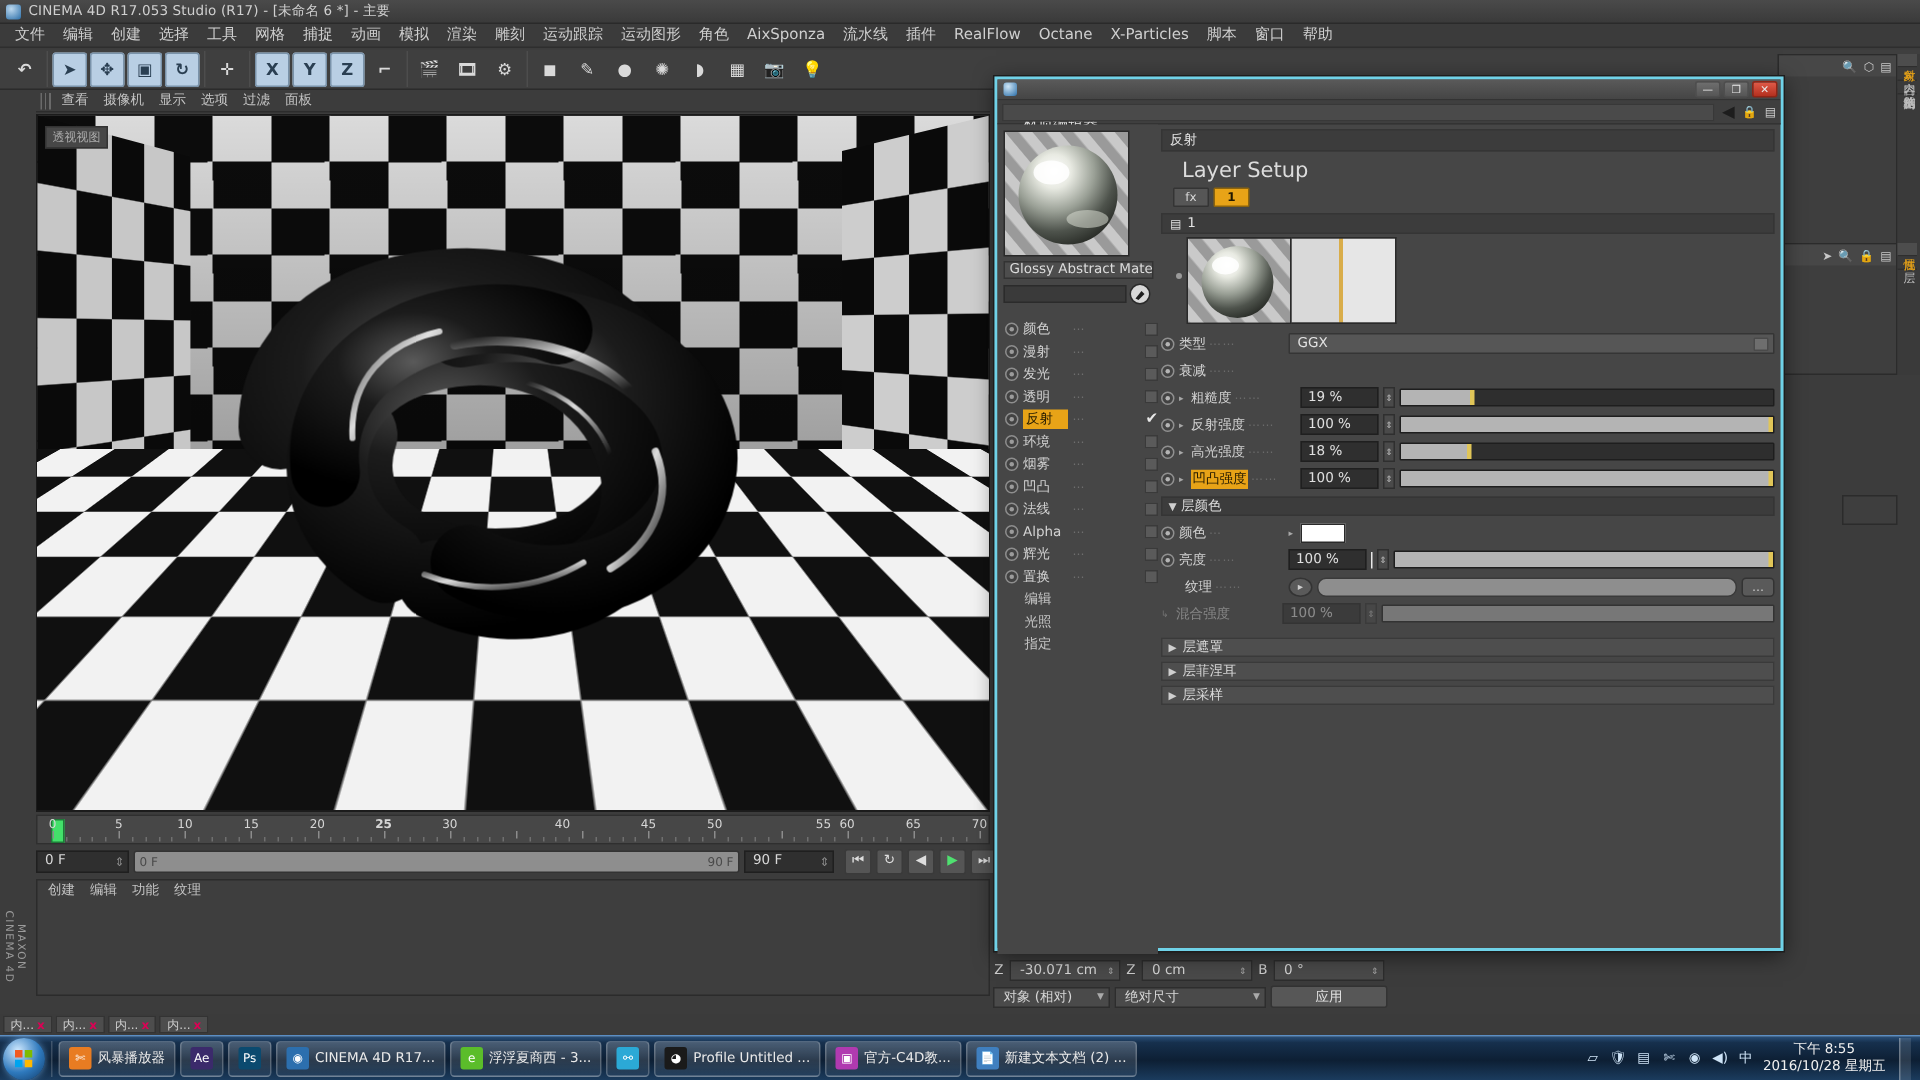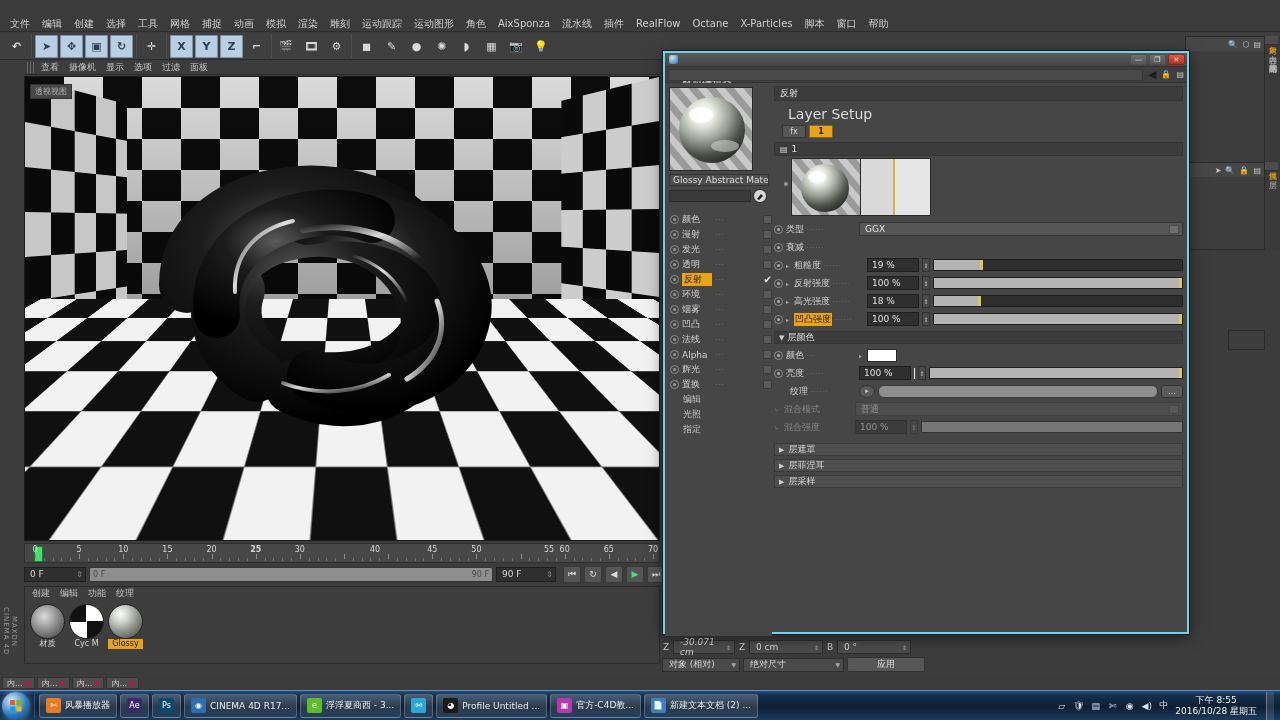--- a/index.html
+++ b/index.html
@@ -357,20 +357,24 @@
               font-size:9px; color:#cfe4f7;}
   .clock { text-align:center; font-size:9px; color:#f0f0f0; line-height:11px; padding-right:4px;}
   .showdesk { width:8px;height:28px;background:rgba(255,255,255,.12);
               border-left:1px solid rgba(255,255,255,.3); flex:none;}
 </style>
 </head>
 <body>
 
 <div id="app">
 
+  <div class="c4d-titlebar">
+    <div class="c4d-logo"></div>
+    <div class="c4d-title">CINEMA 4D R17.053 Studio (R17) - [未命名 6 *] - 主要</div>
+  </div>
 
   <div class="menubar" id="menubar">
       <div class="mi">文件</div>
       <div class="mi">编辑</div>
       <div class="mi">创建</div>
       <div class="mi">选择</div>
       <div class="mi">工具</div>
       <div class="mi">网格</div>
       <div class="mi">捕捉</div>
       <div class="mi">动画</div>
@@ -637,34 +641,20 @@
       </div>
   </div>
 
   <div class="matmgr">
     <div class="matmgr-menu" id="mmmenu">
         <div class="mm">创建</div>
         <div class="mm">编辑</div>
         <div class="mm">功能</div>
         <div class="mm">纹理</div>
       </div>
-    <div class="mat-list" id="matlist">
-        <div class="mat-item">
-          <div class="mat-thumb" style="background: radial-gradient(circle at 40% 35%, rgb(220, 220, 220), rgb(119, 119, 119) 60%, rgb(58, 58, 58)); border-radius: 50%;"></div>
-          <div class="mat-label">材质</div>
-        </div>
-        <div class="mat-item">
-          <div class="mat-thumb" style="background: conic-gradient(rgb(255, 255, 255) 0deg, rgb(255, 255, 255) 25%, rgb(17, 17, 17) 0deg, rgb(17, 17, 17) 50%, rgb(255, 255, 255) 0deg, rgb(255, 255, 255) 75%, rgb(17, 17, 17) 0deg); border-radius: 50%;"></div>
-          <div class="mat-label">Cyc M</div>
-        </div>
-        <div class="mat-item">
-          <div class="mat-thumb" style="background: radial-gradient(circle at 35% 28%, rgb(255, 255, 255), rgb(207, 211, 200) 25%, rgb(141, 146, 136) 55%, rgb(58, 62, 56) 100%); border-radius: 50%;"></div>
-          <div class="mat-label sel">Glossy</div>
-        </div>
-      </div>
   </div>
   <div class="vert-brand">MAXON CINEMA 4D</div>
 
   <div class="rdock" style="left:1185px;top:36px;width:80px;height:152px;">
     <div class="rdock-bar">
       <span style="font-size:8px;">🔍</span>
       <span style="font-size:8px;">⬡</span>
       <span style="font-size:8px;">▤</span>
     </div>
   </div>
@@ -685,21 +675,21 @@
   <div class="rtabs" style="left:1265px;top:162px;height:88px;" id="rtabs2">
       <div class="rtab sel">属性</div>
       <div class="rtab">层</div>
     </div>
 
   <div class="rdock" style="left:1228px;top:330px;width:37px;height:20px;"></div>
 
   <div class="coordbar">
     <div class="coordrow" id="coordrow">
         <span class="coordlbl">Z</span>
-        <div class="selbox" style="width: 62px; font-style: italic;">
+        <div class="selbox" style="width: 74px;">
           <span>-30.071 cm</span>
           <span class="arw">⇕</span>
         </div>
         <span class="coordlbl">Z</span>
         <div class="selbox" style="width: 74px;">
           <span>0 cm</span>
           <span class="arw">⇕</span>
         </div>
         <span class="coordlbl">B</span>
         <div class="selbox" style="width: 74px;">
@@ -1021,30 +1011,20 @@
           <span style="width:9px;flex:none;"></span>
           <span class="lblcell" style="padding-left:4px;">
             <span class="plbl">纹理</span>
             <span class="pdots">⋯⋯</span>
           </span>
           <span class="texbtn">▸</span>
           <span class="texfield"></span>
           <span class="dotsbtn">…</span>
         </div>
 
-        <div class="prow dim">
-          <span class="arw">↳</span>
-          <span class="lblcell" style="padding-left:2px;">
-            <span class="plbl">混合模式</span>
-          </span>
-          <span class="combobox">
-            <span>普通</span>
-            <span class="cd"></span>
-          </span>
-        </div>
 
         <div class="prow dim">
           <span class="arw">↳</span>
           <span class="lblcell" style="padding-left:2px;">
             <span class="plbl">混合强度</span>
           </span>
           <span class="valbox">
             <span>100 %</span>
           </span>
           <span class="valspin">⇕</span>

